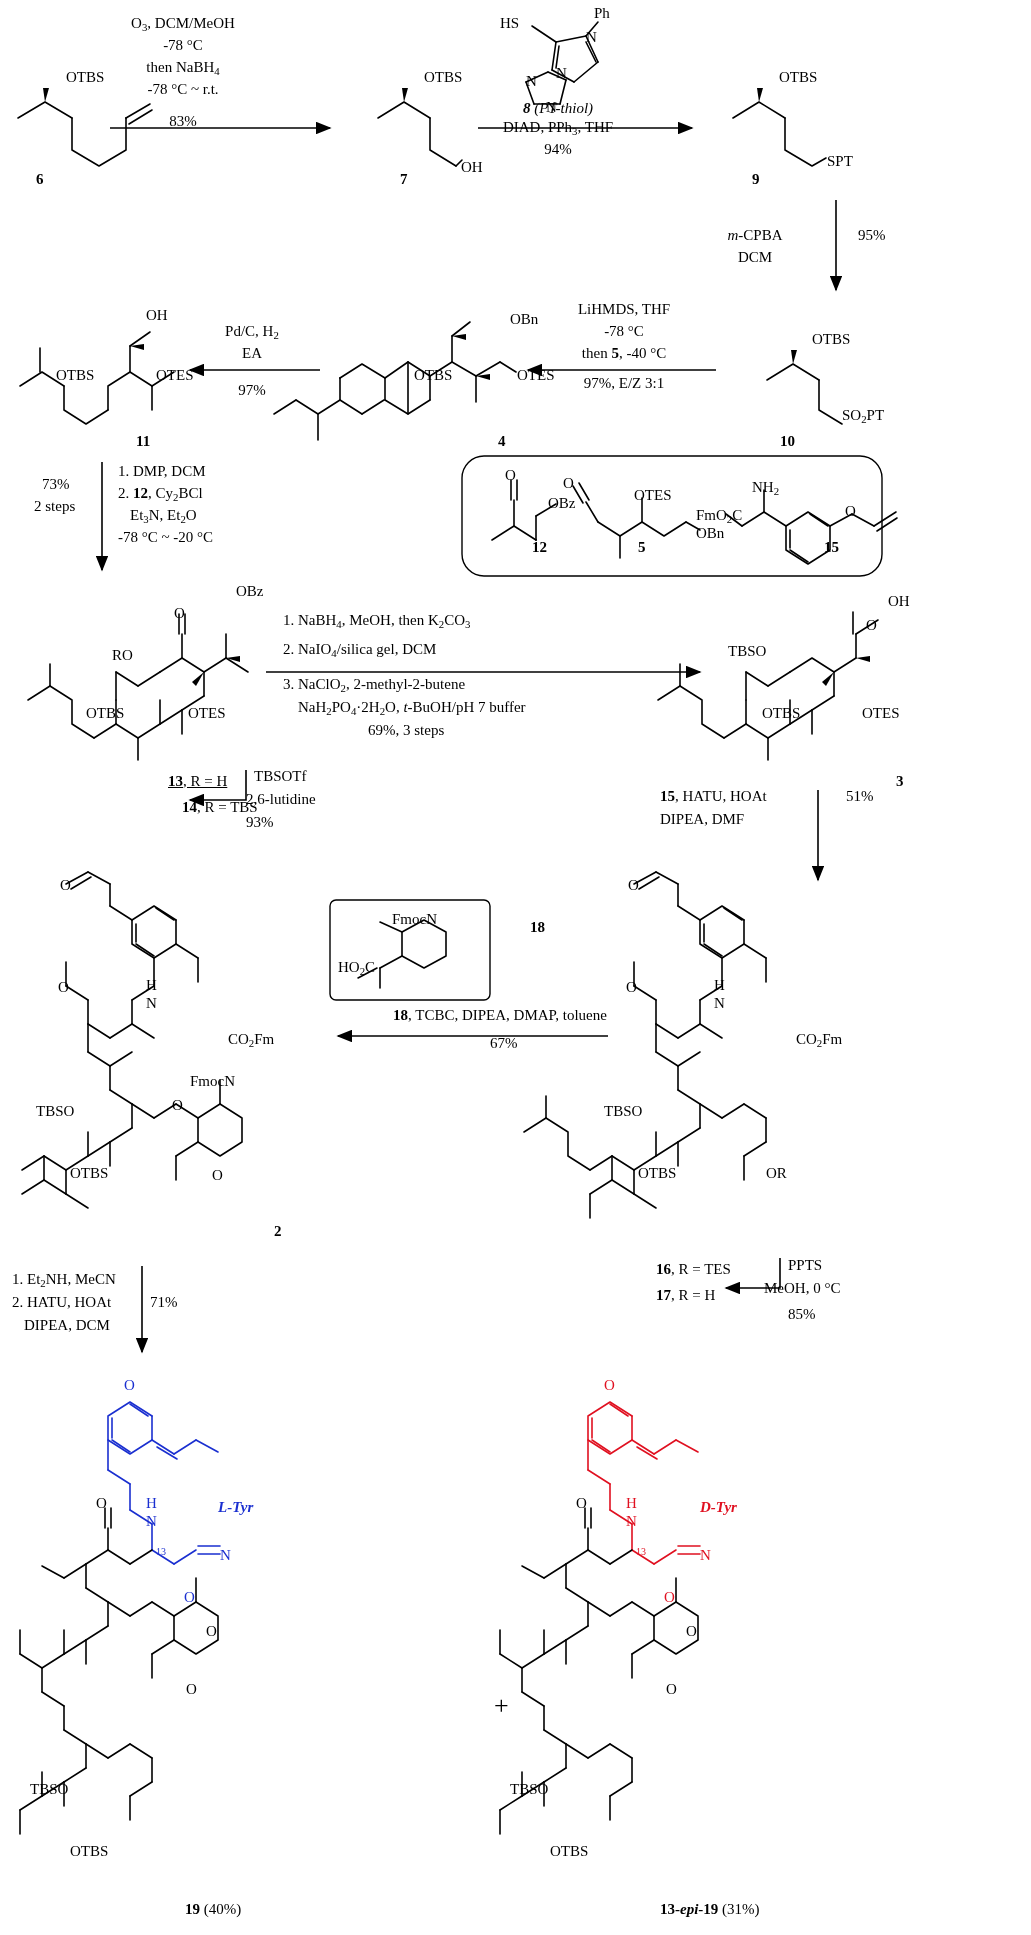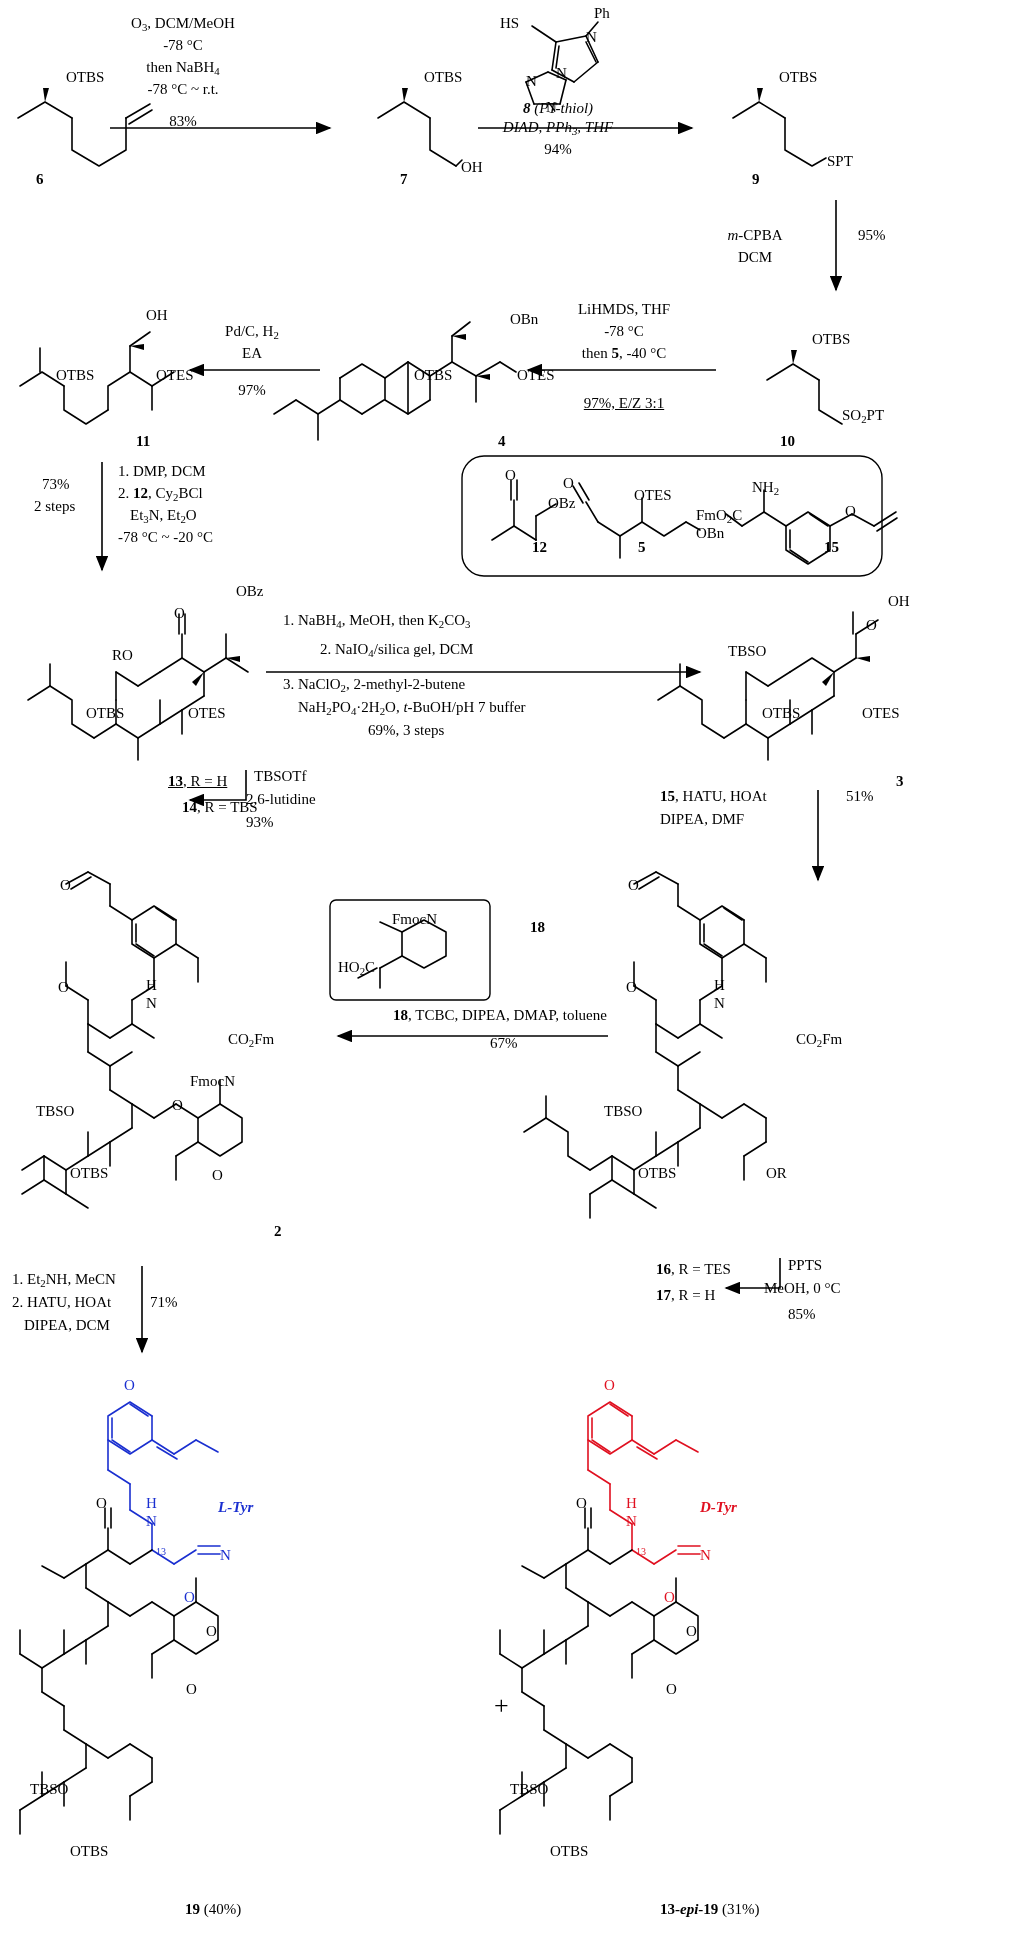--- a/index.html
+++ b/index.html
@@ -529,41 +529,41 @@
   <div class="lbl c" style="left:108px; top:103px; width:150px;margin-top:9px;">83%</div>
 
   <div class="lbl" style="left:500px; top:14px;">HS</div>
   <div class="lbl" style="left:594px; top:4px;">Ph</div>
   <div class="lbl" style="left:586px; top:28px;">N</div>
   <div class="lbl" style="left:556px; top:64px;">N</div>
   <div class="lbl" style="left:526px; top:72px;">N</div>
   <div class="lbl" style="left:546px; top:98px;">N</div>
 
   <div class="lbl c" style="left:478px; top:99px; width:160px;font-style:italic;"><b>8</b> (PT-thiol)</div>
-  <div class="lbl c" style="left:478px; top:118px; width:160px;font-style:italic;">DIAD, PPh<sub>3</sub>, THF</div>
+  <div class="lbl c" style="left:478px; top:118px; width:160px;">DIAD, PPh<sub>3</sub>, THF</div>
   <div class="lbl c" style="left:478px; top:140px; width:160px;">94%</div>
 
   <div class="lbl" style="left:66px; top:68px;">OTBS</div>
   <div class="lbl" style="left:424px; top:68px;">OTBS</div>
   <div class="lbl" style="left:461px; top:158px;">OH</div>
   <div class="lbl" style="left:779px; top:68px;">OTBS</div>
   <div class="lbl" style="left:827px; top:152px;">SPT</div>
 
   <div class="lbl b" style="left:36px; top:170px;">6</div>
   <div class="lbl b" style="left:400px; top:170px;">7</div>
   <div class="lbl b" style="left:752px; top:170px;">9</div>
 
   <div class="lbl c" style="left:710px; top:226px; width:90px;"><i>m</i>-CPBA</div>
   <div class="lbl c" style="left:710px; top:248px; width:90px;">DCM</div>
   <div class="lbl" style="left:858px; top:226px;">95%</div>
 
   <div class="lbl c" style="left:534px; top:300px; width:180px;">LiHMDS, THF</div>
   <div class="lbl c" style="left:534px; top:322px; width:180px;">-78 °C</div>
   <div class="lbl c" style="left:534px; top:344px; width:180px;">then <b>5</b>, -40 °C</div>
-  <div class="lbl c" style="left:534px; top:394px; width:180px;text-decoration:underline;">97%, E/Z 3:1</div>
+  <div class="lbl c" style="left:534px; top:374px; width:180px;">97%, E/Z 3:1</div>
 
   <div class="lbl c" style="left:202px; top:322px; width:100px;">Pd/C, H<sub>2</sub></div>
   <div class="lbl c" style="left:202px; top:344px; width:100px;">EA</div>
   <div class="lbl c" style="left:202px; top:381px; width:100px;">97%</div>
 
   <div class="lbl" style="left:812px; top:330px;">OTBS</div>
   <div class="lbl" style="left:842px; top:406px;">SO<sub>2</sub>PT</div>
   <div class="lbl" style="left:510px; top:310px;">OBn</div>
   <div class="lbl" style="left:414px; top:366px;">OTBS</div>
   <div class="lbl" style="left:517px; top:366px;">OTES</div>
@@ -597,21 +597,21 @@
   <div class="lbl" style="left:236px; top:582px;">OBz</div>
   <div class="lbl" style="left:174px; top:604px;">O</div>
   <div class="lbl" style="left:112px; top:646px;">RO</div>
   <div class="lbl" style="left:86px; top:704px;">OTBS</div>
   <div class="lbl" style="left:188px; top:704px;">OTES</div>
 
   <div class="lbl b" style="left:168px; top:772px;text-decoration:underline;">13<span style="font-weight:normal">, R = H</span></div>
   <div class="lbl b" style="left:182px; top:798px;">14<span style="font-weight:normal">, R = TBS</span></div>
 
   <div class="lbl" style="left:283px; top:611px;">1. NaBH<sub>4</sub>, MeOH, then K<sub>2</sub>CO<sub>3</sub></div>
-  <div class="lbl" style="left:283px; top:640px;margin-left:37px;">2. NaIO<sub>4</sub>/silica gel, DCM</div>
+  <div class="lbl" style="left:283px; top:640px;">2. NaIO<sub>4</sub>/silica gel, DCM</div>
   <div class="lbl" style="left:283px; top:675px;">3. NaClO<sub>2</sub>, 2-methyl-2-butene</div>
   <div class="lbl" style="left:298px; top:698px;">NaH<sub>2</sub>PO<sub>4</sub>·2H<sub>2</sub>O, <i>t</i>-BuOH/pH 7 buffer</div>
   <div class="lbl" style="left:368px; top:721px;">69%, 3 steps</div>
 
   <div class="lbl" style="left:254px; top:767px;">TBSOTf</div>
   <div class="lbl" style="left:246px; top:790px;">2,6-lutidine</div>
   <div class="lbl" style="left:246px; top:813px;">93%</div>
 
   <div class="lbl" style="left:888px; top:592px;">OH</div>
   <div class="lbl" style="left:866px; top:616px;">O</div>

